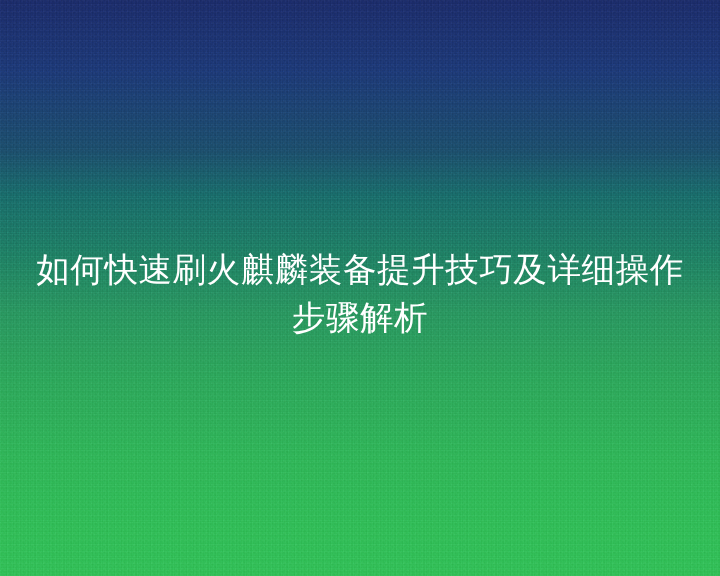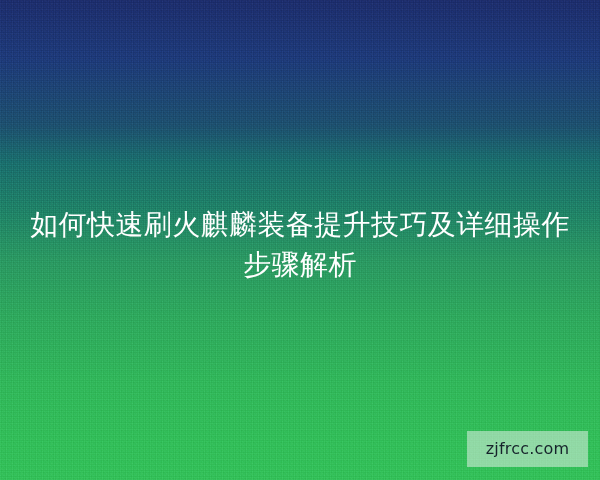--- a/index.html
+++ b/index.html
@@ -123,17 +123,14 @@
   <div class="banner-gradient"></div>
 
   <div class="banner-noise"></div>
 
   <div class="banner-noise2"></div>
 
   <div class="title-block">
     <div class="title-text">如何快速刷火麒麟装备提升技巧及详细操作步骤解析</div>
   </div>
 
-  <div class="watermark">
-    <span class="watermark-text">zjfrcc.com</span>
-  </div>
 
 </div>
 
 </body></html>

